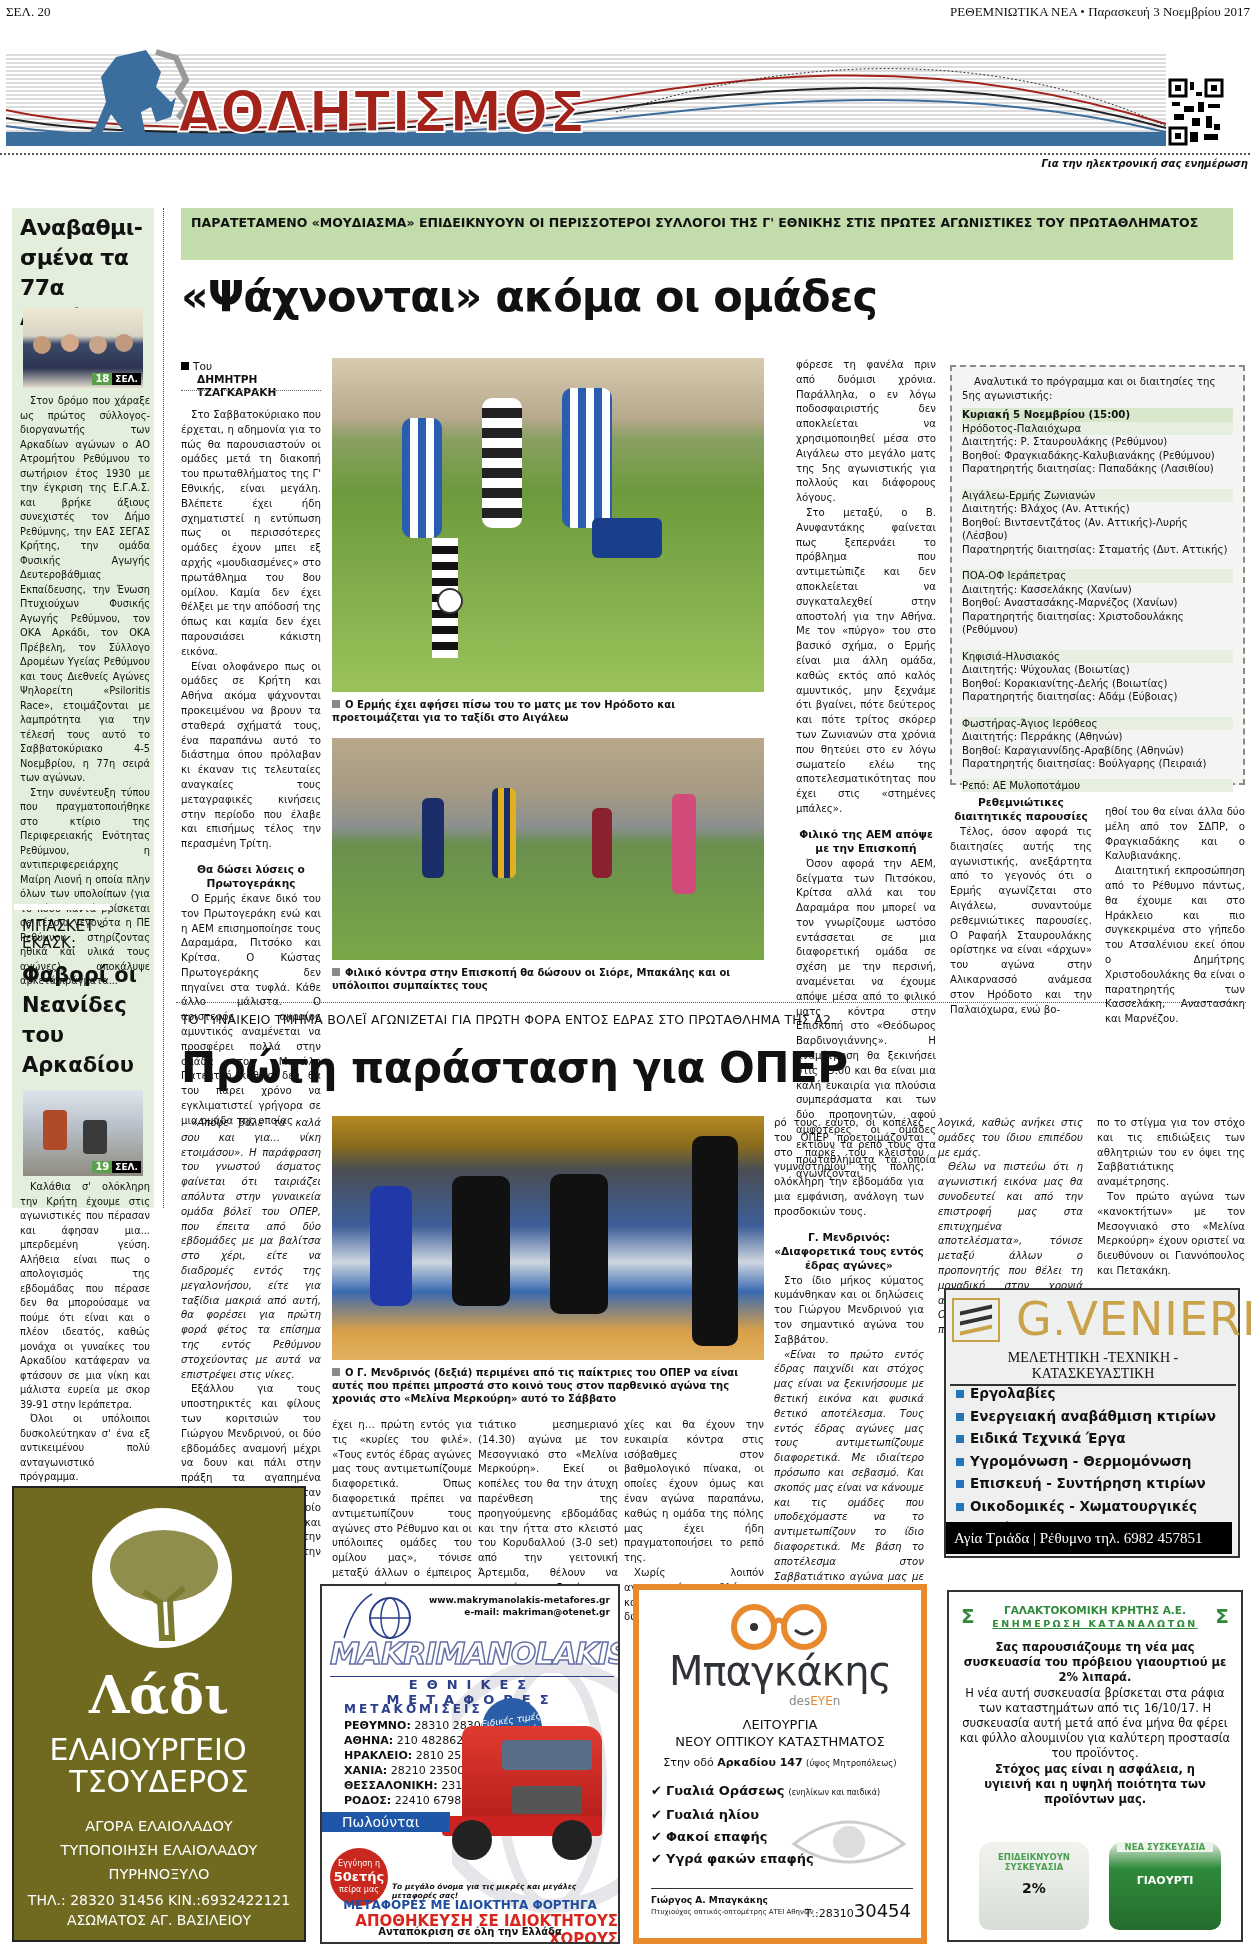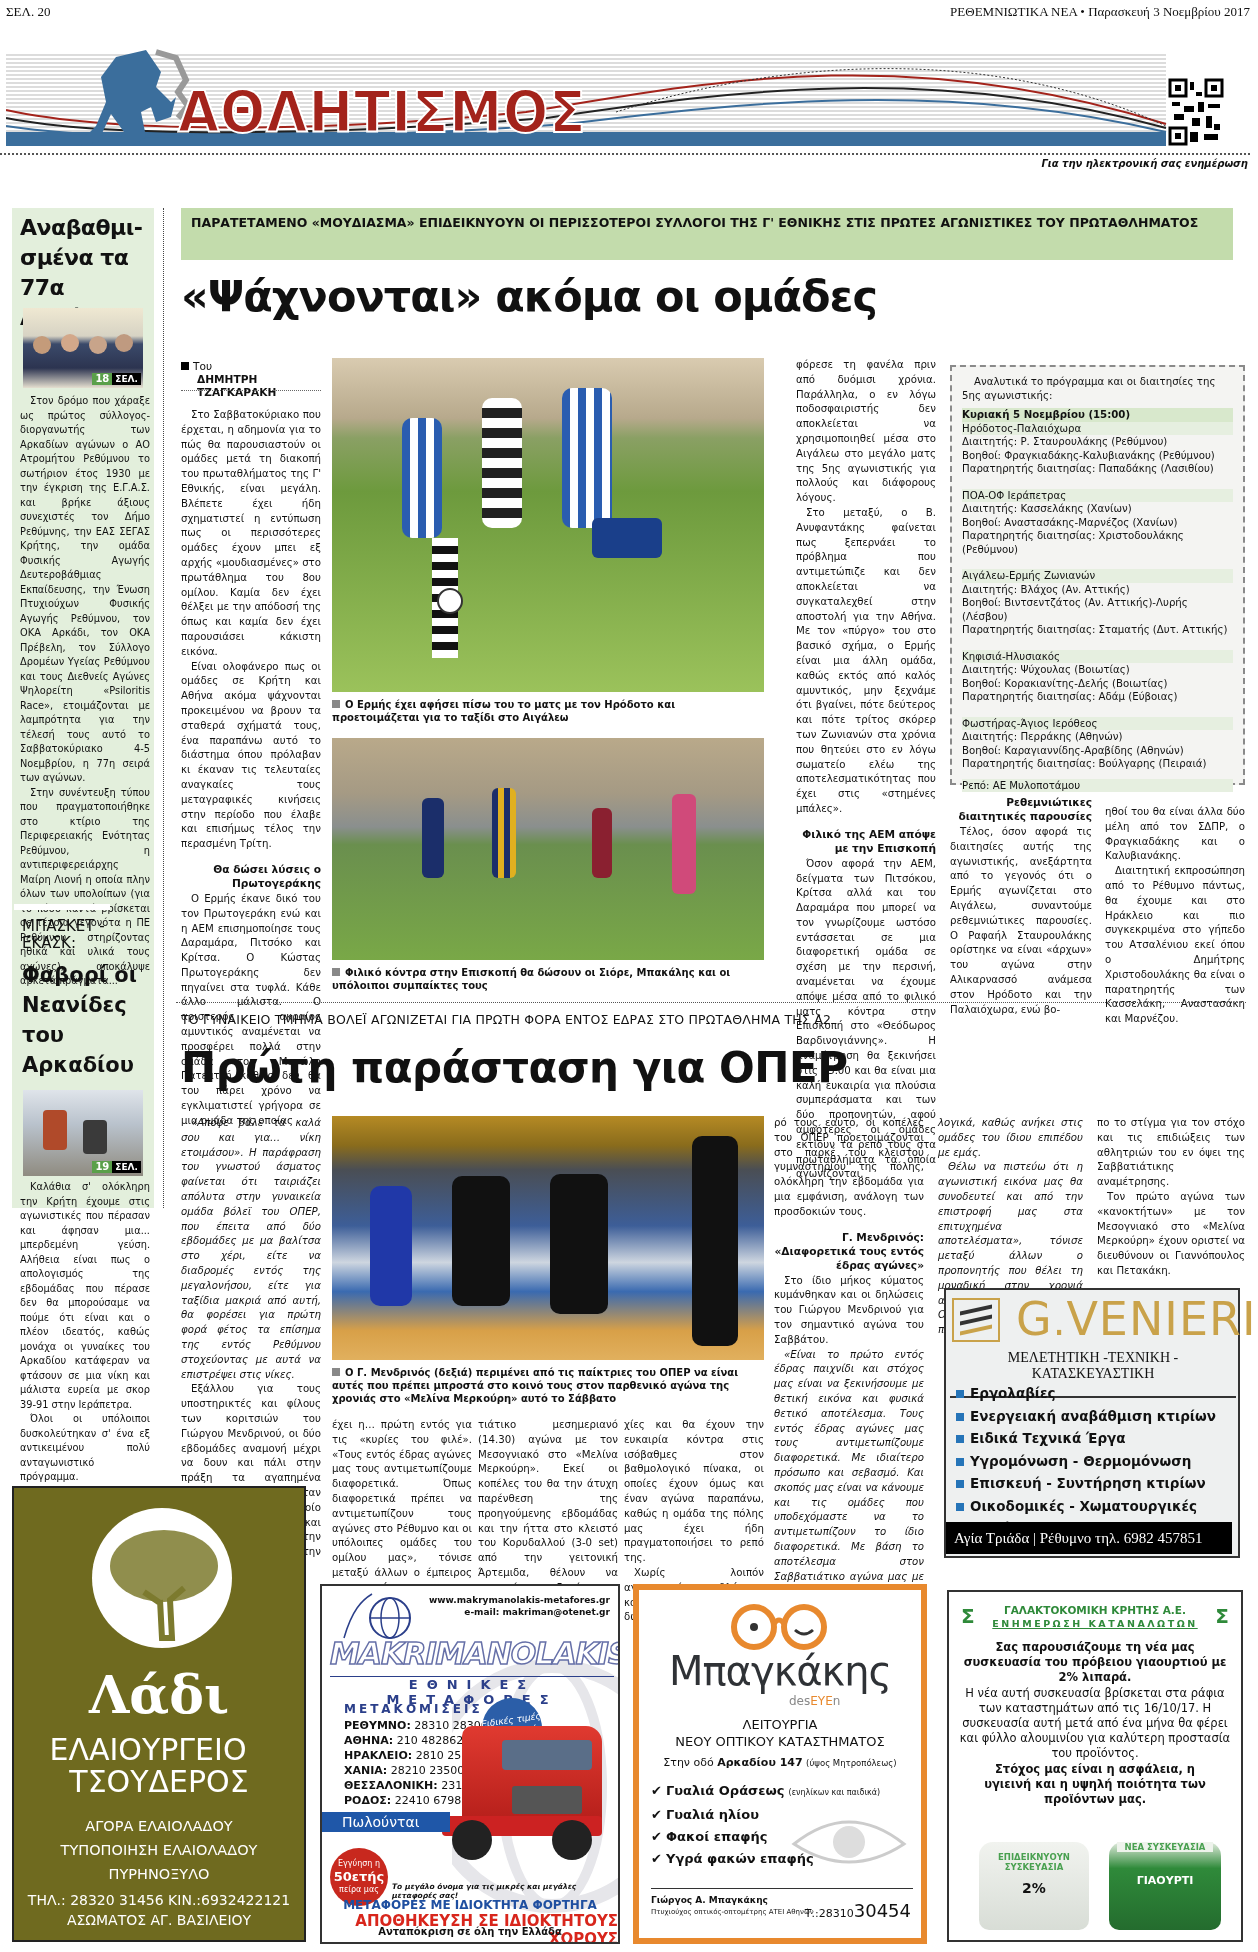--- a/index.html
+++ b/index.html
@@ -1,21 +1,21 @@
 <!DOCTYPE html>
 <html><head>
 <meta charset="utf-8">
 <style>
 *{box-sizing:border-box;margin:0;padding:0}
 body{width:1258px;height:1952px;background:#fff;font-family:"DejaVu Sans",sans-serif;color:#111;position:relative;overflow:hidden}
 .abs{position:absolute}
 .serif{font-family:"Liberation Serif","DejaVu Serif",serif}
 .p{font-size:10.2px;line-height:14.8px;text-align:justify;hyphens:auto}
 .p .ind{display:block;text-indent:10px}
-.sub{font-weight:bold;text-align:right;font-size:10.6px;line-height:14px;margin:10px 0 2px}
+.sub{font-weight:bold;text-align:center;font-size:10.6px;line-height:14px;margin:10px 0 2px}
 .cap{font-size:10px;line-height:13px;font-weight:bold}
 .cap .sq{display:inline-block;width:8px;height:8px;background:#888;margin-right:5px}
 .photo{position:absolute;overflow:hidden}
 .vdots{position:absolute;border-left:1px dotted #444}
 </style>
 </head>
 <body>
 
 <div class="abs serif" style="left:6px;top:4px;font-size:13px">ΣΕΛ. 20</div>
 <div class="abs serif" style="right:8px;top:4px;font-size:13px">ΡΕΘΕΜΝΙΩΤΙΚΑ ΝΕΑ • Παρασκευή 3 Νοεμβρίου 2017</div>
@@ -146,30 +146,30 @@
 <div class="abs" style="left:950px;top:365px;width:295px;height:420px;background:#f4f4f2;border:2px dashed #8a8a8a;padding:8px 10px 0 10px;font-size:10.2px;line-height:13.5px">
   <div style="text-indent:12px;margin-bottom:6px">Αναλυτικά το πρόγραμμα και οι διαιτησίες της 5ης αγωνιστικής:</div>
   <div style="background:#d8e8cc;font-weight:bold">Κυριακή 5 Νοεμβρίου (15:00)</div>
   <div>
     <div style="background:#e6efe0">Ηρόδοτος-Παλαιόχωρα</div>
     <div>Διαιτητής: Ρ. Σταυρουλάκης (Ρεθύμνου)</div>
     <div>Βοηθοί: Φραγκιαδάκης-Καλυβιανάκης (Ρεθύμνου)</div>
     <div>Παρατηρητής διαιτησίας: Παπαδάκης (Λασιθίου)</div>
   </div>
   <div style="margin-top:13px">
+    <div style="background:#e6efe0">Αιγάλεω-Ερμής Ζωνιανών</div>
+    <div>Διαιτητής: Βλάχος (Αν. Αττικής)</div>
+    <div>Βοηθοί: Βιντσεντζάτος (Αν. Αττικής)-Λυρής (Λέσβου)</div>
+    <div>Παρατηρητής διαιτησίας: Σταματής (Δυτ. Αττικής)</div>
+  </div>
+  <div style="margin-top:13px">
     <div style="background:#e6efe0">ΠΟΑ-ΟΦ Ιεράπετρας</div>
     <div>Διαιτητής: Κασσελάκης (Χανίων)</div>
     <div>Βοηθοί: Αναστασάκης-Μαρνέζος (Χανίων)</div>
     <div>Παρατηρητής διαιτησίας: Χριστοδουλάκης (Ρεθύμνου)</div>
-  </div>
-  <div style="margin-top:13px">
-    <div style="background:#e6efe0">Αιγάλεω-Ερμής Ζωνιανών</div>
-    <div>Διαιτητής: Βλάχος (Αν. Αττικής)</div>
-    <div>Βοηθοί: Βιντσεντζάτος (Αν. Αττικής)-Λυρής (Λέσβου)</div>
-    <div>Παρατηρητής διαιτησίας: Σταματής (Δυτ. Αττικής)</div>
   </div>
   <div style="margin-top:13px">
     <div style="background:#e6efe0">Κηφισιά-Ηλυσιακός</div>
     <div>Διαιτητής: Ψύχουλας (Βοιωτίας)</div>
     <div>Βοηθοί: Κορακιανίτης-Δελής (Βοιωτίας)</div>
     <div>Παρατηρητής διαιτησίας: Αδάμ (Εύβοιας)</div>
   </div>
   <div style="margin-top:13px">
     <div style="background:#e6efe0">Φωστήρας-Άγιος Ιερόθεος</div>
     <div>Διαιτητής: Περράκης (Αθηνών)</div>
@@ -228,21 +228,21 @@
   <span class="ind">Τον πρώτο αγώνα των «κανοκτήτων» με τον Μεσογνιακό στο «Μελίνα Μερκούρη» έχουν οριστεί να διευθύνουν οι Γιαννόπουλος και Πετακάκη.</span>
 </div>
 
 <div class="abs" style="left:944px;top:1288px;width:296px;height:270px;border:2px solid #333;background:#eef0f0">
   <div class="abs" style="left:6px;top:8px;width:48px;height:44px;border:2px solid #c9a24a">
     <div class="abs" style="left:6px;top:8px;width:32px;height:4px;background:#333;transform:skewY(-12deg)"></div>
     <div class="abs" style="left:6px;top:18px;width:32px;height:4px;background:#333;transform:skewY(-12deg)"></div>
     <div class="abs" style="left:6px;top:28px;width:32px;height:4px;background:#c9a24a;transform:skewY(-12deg)"></div>
   </div>
   <div class="abs" style="left:70px;top:2px;font-size:46px;color:#c9a24a;letter-spacing:1px"><span>G</span><span style="font-size:40px">.</span><span>VENIERIS</span></div>
-  <div class="abs serif" style="left:4px;top:60px;width:286px;text-align:center;font-size:14px;border-bottom:2px solid #333;padding-bottom:14px">ΜΕΛΕΤΗΤΙΚΗ -ΤΕΧΝΙΚΗ - ΚΑΤΑΣΚΕΥΑΣΤΙΚΗ</div>
+  <div class="abs serif" style="left:4px;top:60px;width:286px;text-align:center;font-size:14px;border-bottom:2px solid #333;padding-bottom:2px">ΜΕΛΕΤΗΤΙΚΗ -ΤΕΧΝΙΚΗ - ΚΑΤΑΣΚΕΥΑΣΤΙΚΗ</div>
   <div class="abs" style="left:10px;top:92px;font-weight:bold;font-size:13.5px;line-height:22.5px">
     <div><span style="display:inline-block;width:8px;height:8px;background:#2574b8;margin-right:6px"></span><span>Εργολαβίες</span></div>
     <div><span style="display:inline-block;width:8px;height:8px;background:#2574b8;margin-right:6px"></span><span>Ενεργειακή αναβάθμιση κτιρίων</span></div>
     <div><span style="display:inline-block;width:8px;height:8px;background:#2574b8;margin-right:6px"></span><span>Ειδικά Τεχνικά Έργα</span></div>
     <div><span style="display:inline-block;width:8px;height:8px;background:#2574b8;margin-right:6px"></span><span>Υγρομόνωση - Θερμομόνωση</span></div>
     <div><span style="display:inline-block;width:8px;height:8px;background:#2574b8;margin-right:6px"></span><span>Επισκευή - Συντήρηση κτιρίων</span></div>
     <div><span style="display:inline-block;width:8px;height:8px;background:#2574b8;margin-right:6px"></span><span>Οικοδομικές - Χωματουργικές Εργασίες</span></div>
   </div>
   <div class="abs serif" style="left:0;top:232px;width:286px;height:32px;background:#000;color:#fff;font-size:15px;line-height:32px;padding-left:8px">Αγία Τριάδα | Ρέθυμνο τηλ. 6982 457851</div>
 </div>

